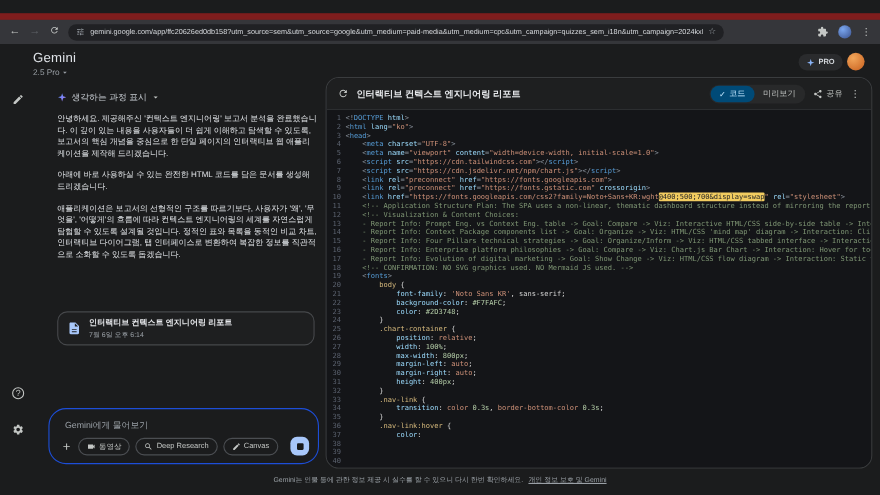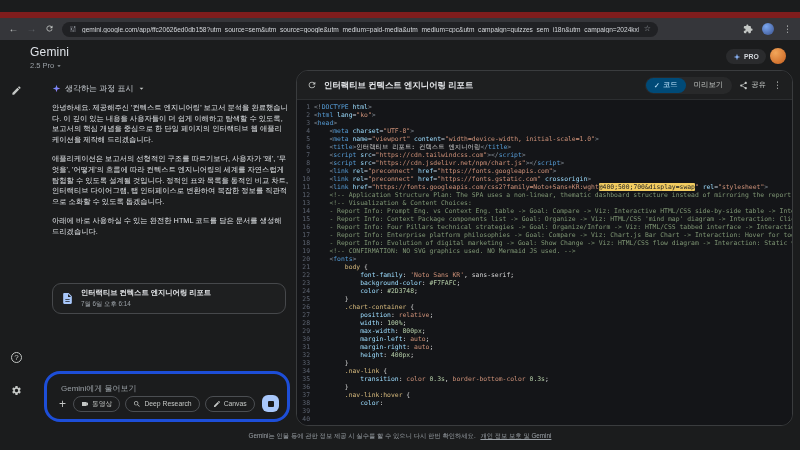--- a/index.html
+++ b/index.html
@@ -39,21 +39,21 @@
 
   
   .thinking{position:absolute;left:52px;top:83px;display:flex;align-items:center;gap:4px;color:#c8cdd3;font-size:8px}
   .thinking svg{width:9px;height:9px}
   .msg{position:absolute;left:52px;top:103px;width:236px;color:#e0e3e7;font-size:7.3px;line-height:10.6px}
   .msg p{margin-bottom:9px}
   .artifact{position:absolute;left:52px;top:283px;width:234px;height:31px;border:1px solid #46484b;border-radius:9px;background:#1e1f20;display:flex;align-items:center;gap:7px;padding:0 8px}
   .artifact svg{width:13px;height:13px;color:#a8c7fa;flex:none}
   .art-title{font-size:7.3px;color:#e6e8eb;font-weight:bold;white-space:nowrap}
   .art-time{font-size:6.3px;color:#9aa0a6;margin-top:2px}
-  .inputbox{position:absolute;left:44px;top:371px;width:246px;height:51px;border:3px solid #1d4ed8;border-radius:16px}
+  .inputbox{position:absolute;left:44px;top:371px;width:246px;height:51px;border:1px solid #1d4ed8;border-radius:16px}
   .placeholder{position:absolute;left:14px;top:9px;font-size:8px;color:#9aa0a6}
   .inputrow{position:absolute;left:10px;right:8px;bottom:7px;display:flex;align-items:center;gap:5px}
   .plus{color:#c4c7c5;font-size:12px;width:11px;line-height:1;text-align:center}
   .chip{height:16px;display:inline-flex;align-items:center;gap:3px;padding:0 7px;border:1px solid #4b4e52;border-radius:9px;color:#c4c7c5;font-size:6.8px;white-space:nowrap}
   .chip svg{width:8px;height:8px;flex:none}
   .stopbtn{margin-left:auto;width:17px;height:17px;border-radius:6px;background:#a8c7fa;display:flex;align-items:center;justify-content:center}
   .stopsq{width:6px;height:6px;background:#18191b;border-radius:1px}
   .footer{position:absolute;left:0;right:0;top:432px;text-align:center;font-size:6.3px;color:#9aa0a6}
   .footer .lnk{text-decoration:underline;margin-left:3px}
 
@@ -169,22 +169,22 @@
       <path fill="url(#spk)" d="M12 2l2.4 7.6L22 12l-7.6 2.4L12 22l-2.4-7.6L2 12l7.6-2.4z"></path>
     </svg>
     <span>생각하는 과정 표시</span>
     <svg viewBox="0 0 24 24">
         <path fill="#c4c7c5" d="M7 10l5 5 5-5z"></path>
       </svg>
   </div>
 
   <div class="msg">
     <p>안녕하세요. 제공해주신 '컨텍스트 엔지니어링' 보고서 분석을 완료했습니다. 이 깊이 있는 내용을 사용자들이 더 쉽게 이해하고 탐색할 수 있도록, 보고서의 핵심 개념을 중심으로 한 단일 페이지의 인터랙티브 웹 애플리케이션을 제작해 드리겠습니다.</p>
+    <p>아래에 바로 사용하실 수 있는 완전한 HTML 코드를 담은 문서를 생성해 드리겠습니다.</p>
     <p>애플리케이션은 보고서의 선형적인 구조를 따르기보다, 사용자가 '왜', '무엇을', '어떻게'의 흐름에 따라 컨텍스트 엔지니어링의 세계를 자연스럽게 탐험할 수 있도록 설계될 것입니다. 정적인 표와 목록을 동적인 비교 차트, 인터랙티브 다이어그램, 탭 인터페이스로 변환하여 복잡한 정보를 직관적으로 소화할 수 있도록 돕겠습니다.</p>
-    <p>아래에 바로 사용하실 수 있는 완전한 HTML 코드를 담은 문서를 생성해 드리겠습니다.</p>
   </div>
 
   <div class="artifact">
     <svg viewBox="0 0 24 24">
         <path fill="currentColor" d="M14 2H6c-1.1 0-2 .9-2 2v16c0 1.1.9 2 2 2h12c1.1 0 2-.9 2-2V8l-6-6zm-1 7V3.5L18.5 9H13zM8 13h8v1.5H8V13zm0 4h8v1.5H8V17z"></path>
       </svg>
     <div>
       <div class="art-title">인터랙티브 컨텍스트 엔지니어링 리포트</div>
       <div class="art-time">7월 6일 오후 6:14</div>
     </div>
@@ -288,21 +288,20 @@
           <div>38</div>
           <div>39</div>
           <div>40</div>
         </div>
       <div class="code">
           <div class="cl"><span class="tk-p">&lt;!</span><span class="tk-g">DOCTYPE</span><span class="tk-a"> html</span><span class="tk-p">&gt;</span></div>
           <div class="cl"><span class="tk-p">&lt;</span><span class="tk-g">html</span><span class="tk-a"> lang</span><span class="tk-p">=</span><span class="tk-s">"ko"</span><span class="tk-p">&gt;</span></div>
           <div class="cl"><span class="tk-p">&lt;</span><span class="tk-g">head</span><span class="tk-p">&gt;</span></div>
           <div class="cl"><span class="tk-w">    </span><span class="tk-p">&lt;</span><span class="tk-g">meta</span><span class="tk-a"> charset</span><span class="tk-p">=</span><span class="tk-s">"UTF-8"</span><span class="tk-p">&gt;</span></div>
           <div class="cl"><span class="tk-w">    </span><span class="tk-p">&lt;</span><span class="tk-g">meta</span><span class="tk-a"> name</span><span class="tk-p">=</span><span class="tk-s">"viewport"</span><span class="tk-a"> content</span><span class="tk-p">=</span><span class="tk-s">"width=device-width, initial-scale=1.0"</span><span class="tk-p">&gt;</span></div>
-          <div class="cl"><span class="tk-w">    </span><span class="tk-p">&lt;</span><span class="tk-g">title</span><span class="tk-p">&gt;</span><span class="tk-w">인터랙티브 리포트: 컨텍스트 엔지니어링</span><span class="tk-p">&lt;/</span><span class="tk-g">title</span><span class="tk-p">&gt;</span></div>
           <div class="cl"><span class="tk-w">    </span><span class="tk-p">&lt;</span><span class="tk-g">script</span><span class="tk-a"> src</span><span class="tk-p">=</span><span class="tk-s">"https://cdn.tailwindcss.com"</span><span class="tk-p">&gt;&lt;/</span><span class="tk-g">script</span><span class="tk-p">&gt;</span></div>
           <div class="cl"><span class="tk-w">    </span><span class="tk-p">&lt;</span><span class="tk-g">script</span><span class="tk-a"> src</span><span class="tk-p">=</span><span class="tk-s">"https://cdn.jsdelivr.net/npm/chart.js"</span><span class="tk-p">&gt;&lt;/</span><span class="tk-g">script</span><span class="tk-p">&gt;</span></div>
           <div class="cl"><span class="tk-w">    </span><span class="tk-p">&lt;</span><span class="tk-g">link</span><span class="tk-a"> rel</span><span class="tk-p">=</span><span class="tk-s">"preconnect"</span><span class="tk-a"> href</span><span class="tk-p">=</span><span class="tk-s">"https://fonts.googleapis.com"</span><span class="tk-p">&gt;</span></div>
           <div class="cl"><span class="tk-w">    </span><span class="tk-p">&lt;</span><span class="tk-g">link</span><span class="tk-a"> rel</span><span class="tk-p">=</span><span class="tk-s">"preconnect"</span><span class="tk-a"> href</span><span class="tk-p">=</span><span class="tk-s">"https://fonts.gstatic.com"</span><span class="tk-a"> crossorigin</span><span class="tk-p">&gt;</span></div>
           <div class="cl"><span class="tk-w">    </span><span class="tk-p">&lt;</span><span class="tk-g">link</span><span class="tk-a"> href</span><span class="tk-p">=</span><span class="tk-s">"https://fonts.googleapis.com/css2?family=Noto+Sans+KR:wght</span><span class="tk-h">@400;500;700&amp;display=swap</span><span class="tk-s">"</span><span class="tk-a"> rel</span><span class="tk-p">=</span><span class="tk-s">"stylesheet"</span><span class="tk-p">&gt;</span></div>
           <div class="cl"><span class="tk-c">    &lt;!-- Application Structure Plan: The SPA uses a non-linear, thematic dashboard structure instead of mirroring the report's linea</span></div>
           <div class="cl"><span class="tk-c">    &lt;!-- Visualization &amp; Content Choices:</span></div>
           <div class="cl"><span class="tk-c">    - Report Info: Prompt Eng. vs Context Eng. table -&gt; Goal: Compare -&gt; Viz: Interactive HTML/CSS side-by-side table -&gt; Interac</span></div>
           <div class="cl"><span class="tk-c">    - Report Info: Context Package components list -&gt; Goal: Organize -&gt; Viz: HTML/CSS 'mind map' diagram -&gt; Interaction: Click no</span></div>
           <div class="cl"><span class="tk-c">    - Report Info: Four Pillars technical strategies -&gt; Goal: Organize/Inform -&gt; Viz: HTML/CSS tabbed interface -&gt; Interaction: C</span></div>

